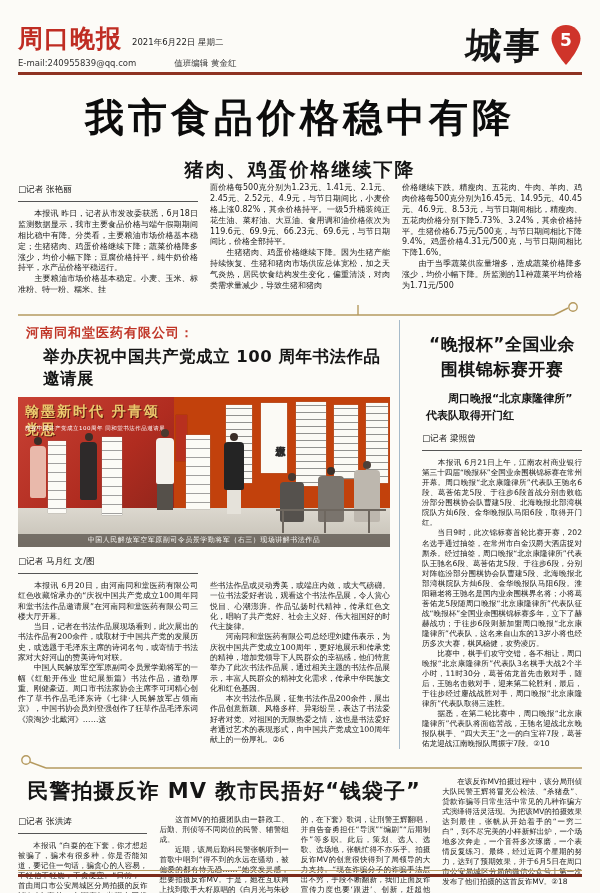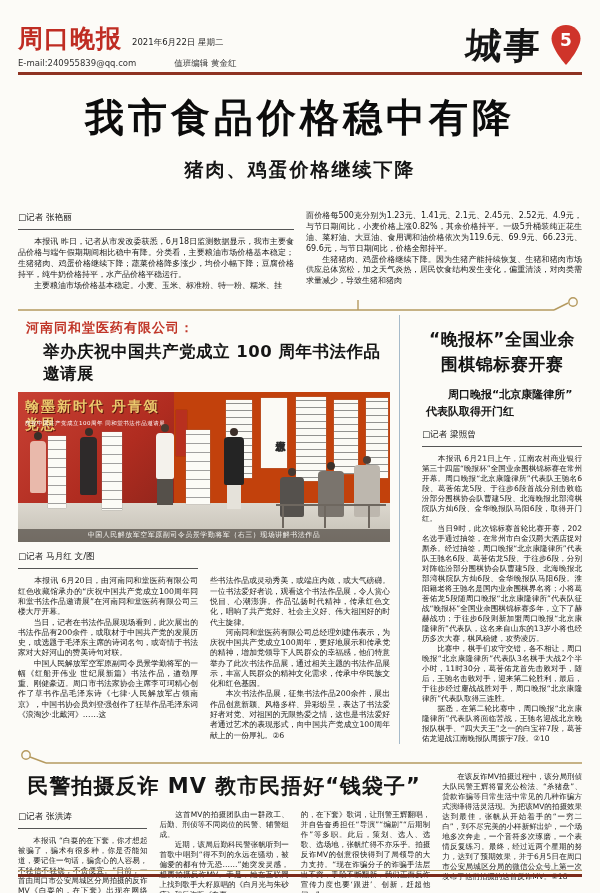--- a/index.html
+++ b/index.html
@@ -20,21 +20,21 @@
   .section-title{font-family:"DejaVu Serif","Liberation Serif",serif;font-weight:900;font-size:36px;
         letter-spacing:2px;transform:skewX(-4deg);line-height:1;}
   .pin{position:relative;width:32px;height:42px;z-index:3;}
   .pin .num{position:absolute;top:6px;left:0;width:32px;text-align:center;color:#fff;
         font-size:17px;font-weight:bold;z-index:2;}
   .header-rule{margin:2px 18px 0;height:3px;background:#8e3322;}
   
   .lead-headline{margin:16px 18px 0;text-align:center;font-size:39px;font-weight:900;
         letter-spacing:4px;color:#0c0c0c;}
   .lead-subheadline{margin:12px 18px 0;text-align:center;font-size:19px;font-weight:700;letter-spacing:2px;}
-  .cols{display:flex;gap:12px;margin:28px 18px 0;}
+  .cols{display:flex;gap:12px;margin:0 18px 0;}
   .col{flex:1;min-width:0;}
   .byline{font-size:8.6px;color:#111;border-bottom:1px solid #555;padding:1px 0 5px;margin-bottom:7px;}
   .col-text{font-size:8px;line-height:1.36;text-align:justify;white-space:pre-line;color:#191919;}
   
   .deco{display:block;margin:6px 18px 0;}
   
   .middle{display:flex;margin:2px 18px 0;}
   .mid-left{width:372px;padding-right:9px;}
   .mid-right{flex:1;border-left:1px solid #a6bac9;padding-left:22px;}
   .kicker{color:#c03527;font-size:13px;font-weight:700;margin:4px 0 4px 8px;letter-spacing:1px;}
@@ -115,20 +115,24 @@
   <div class="cols">
     <div class="col">
       <div class="byline">□记者 张艳丽</div>
       <div class="col-text">　　本报讯 昨日，记者从市发改委获悉，6月18日监测数据显示，我市主要食品价格与端午假期期间相比稳中有降。分类看，主要粮油市场价格基本稳定；生猪猪肉、鸡蛋价格继续下降；蔬菜价格降多涨少，均价小幅下降；豆腐价格持平，纯牛奶价格持平，水产品价格平稳运行。
 　　主要粮油市场价格基本稳定。小麦、玉米、标准粉、特一粉、糯米、挂</div>
     </div>
     <div class="col">
         <div class="col-text">面价格每500克分别为1.23元、1.41元、2.1元、2.45元、2.52元、4.9元，与节日期间比，小麦价格上涨0.82%，其余价格持平。一级5升桶装纯正花生油、菜籽油、大豆油、食用调和油价格依次为119.6元、69.9元、66.23元、69.6元，与节日期间比，价格全部持平。
 　　生猪猪肉、鸡蛋价格继续下降。因为生猪产能持续恢复、生猪和猪肉市场供应总体宽松，加之天气炎热，居民饮食结构发生变化，偏重清淡，对肉类需求量减少，导致生猪和猪肉</div>
       </div>
+    <div class="col">
+        <div class="col-text">价格继续下跌。精瘦肉、五花肉、牛肉、羊肉、鸡肉价格每500克分别为16.45元、14.95元、40.45元、46.9元、8.53元，与节日期间相比，精瘦肉、五花肉价格分别下降5.73%、3.24%，其余价格持平。生猪价格6.75元/500克，与节日期间相比下降9.4%。鸡蛋价格4.31元/500克，与节日期间相比下降1.6%。
+　　由于当季蔬菜供应量增多，造成蔬菜价格降多涨少，均价小幅下降。所监测的11种蔬菜平均价格为1.71元/500</div>
+      </div>
   </div>
 
   <svg class="deco" width="564" height="16">
     <line x1="0" y1="13" x2="536" y2="13" stroke="#b59a5f" stroke-width="1.4"></line>
     <line x1="340" y1="13" x2="340" y2="3" stroke="#b59a5f" stroke-width="1.4"></line>
     <line x1="536" y1="13" x2="550" y2="6" stroke="#b59a5f" stroke-width="1.4"></line>
     <circle cx="555" cy="5" r="4.2" fill="#fcfbf7" stroke="#b59a5f" stroke-width="1.4"></circle>
   </svg>
 
   <div class="middle">

